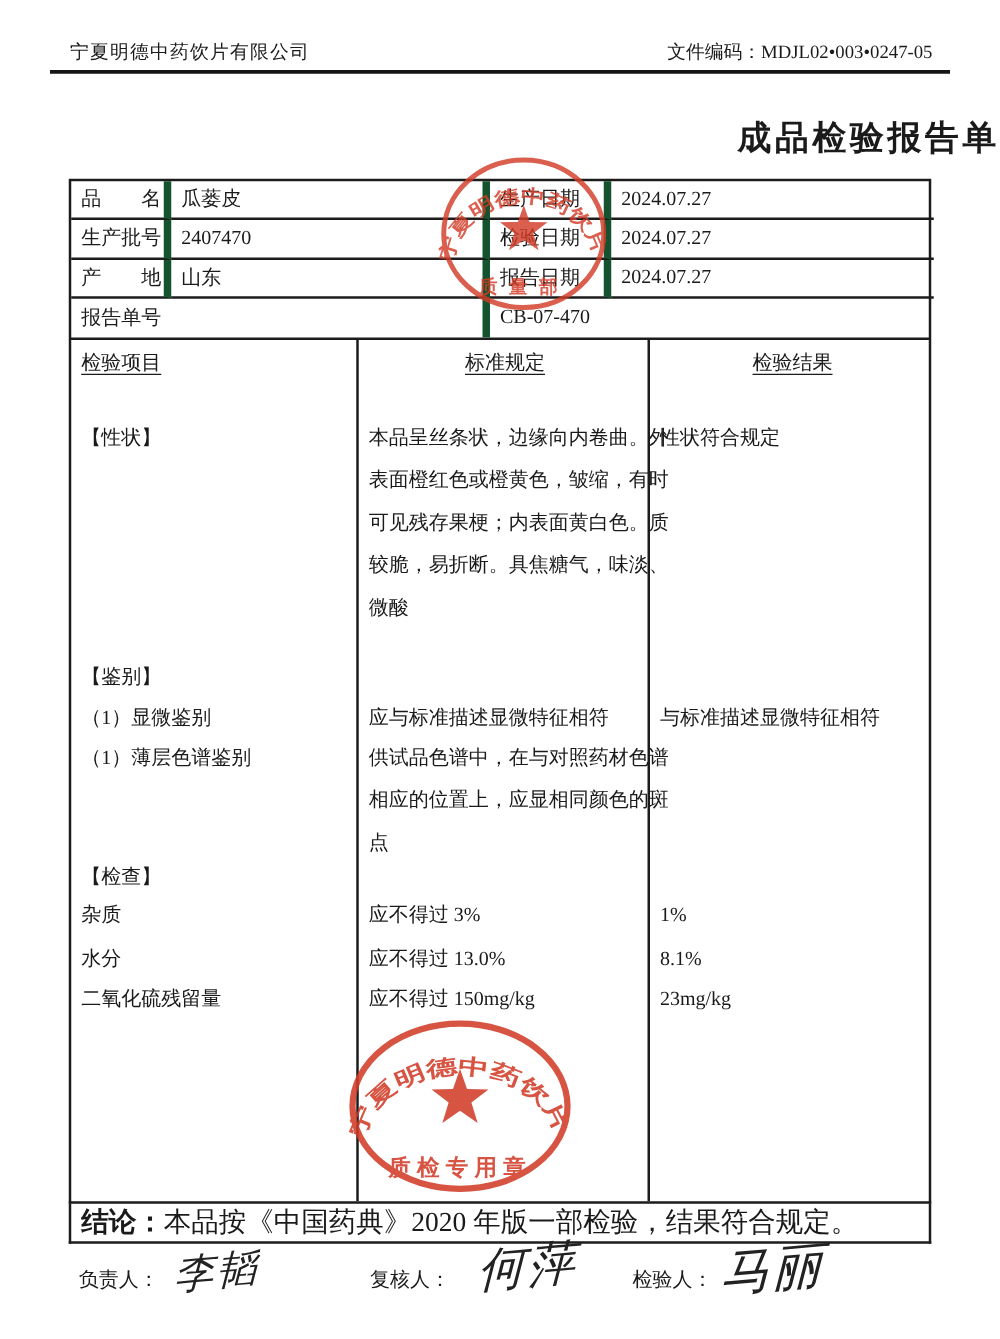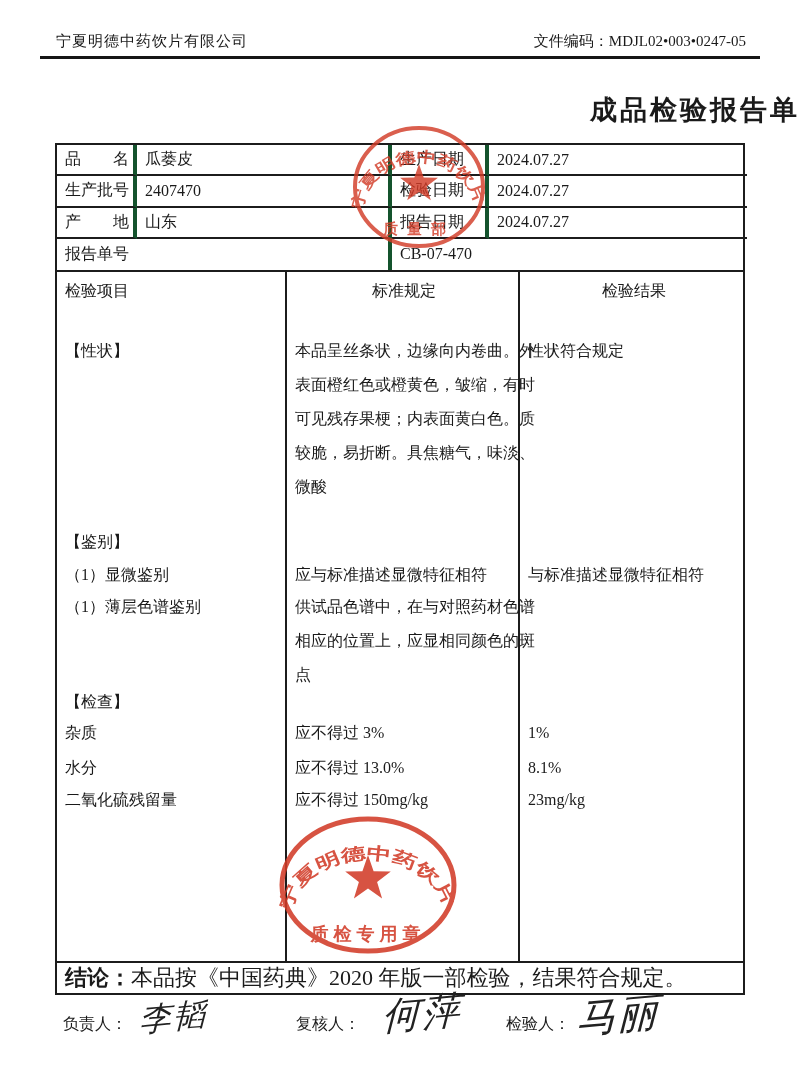--- a/index.html
+++ b/index.html
@@ -30,37 +30,37 @@
     border: 2px solid #1c1c1c;
     font-size: 16px;
   }
   .info-table .cell {
     display: flex; align-items: center;
     padding: 0 8px;
     border-bottom: 2px solid #1c1c1c;
     white-space: pre;
     overflow: hidden;
   }
-  .info-table .cell.b-r { border-right: 4px solid #14532d; }
+  .info-table .cell.b-r { border-right: 6px solid #14532d; }
   .info-table .cell.last-row { border-bottom: none; }
   .info-table .span2 { grid-column: span 2; }
   
   .main-table {
     position: absolute; left: 55px; top: 272px; width: 690px; height: 691px;
     border: 2px solid #1c1c1c; border-top: none;
     font-size: 16px;
   }
   .vdiv { position: absolute; top: 0; width: 2px; height: 100%; background: #1c1c1c; }
   .vdiv.v1 { left: 228px; }
   .vdiv.v2 { left: 461px; }
   .mt-item { position: absolute; line-height: 21px; white-space: pre; }
   .col1 { left: 8px; }
   .col2 { left: 238px; width: 218px; }
   .col3 { left: 471px; width: 212px; }
-  .col-head { text-underline-offset: 4px; }
+  .col-head { text-decoration: underline; text-underline-offset: 4px; }
   .center { text-align: center; }
   
   .conclusion {
     position: absolute; left: 55px; top: 963px; width: 690px; height: 32px;
     border: 2px solid #1c1c1c; border-top: none;
     display: flex; align-items: center; padding: 0 8px; font-size: 22px;
   }
   .conclusion .lbl { font-weight: bold; }
   
   .sig-label { position: absolute; font-size: 16px; }

